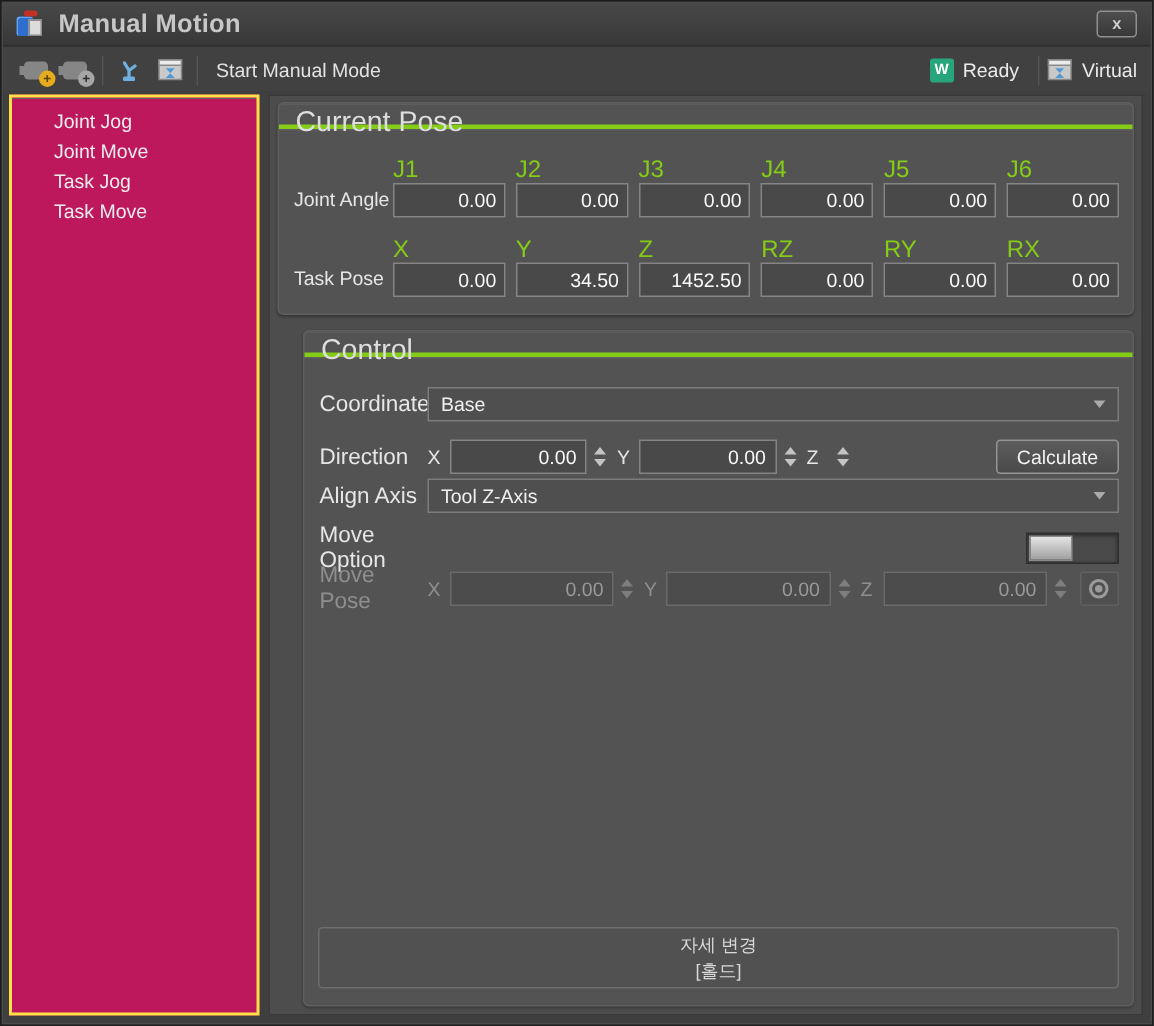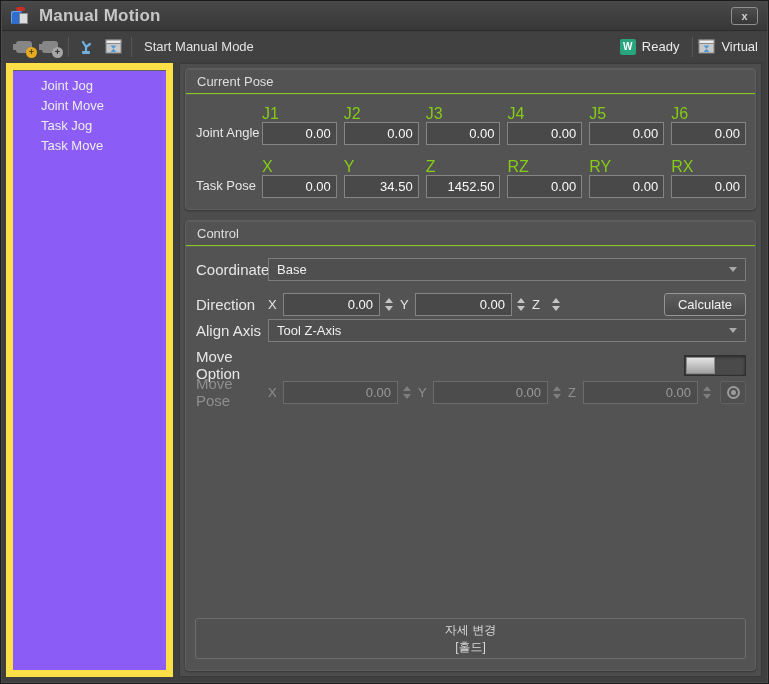--- a/index.html
+++ b/index.html
@@ -56,21 +56,21 @@
     width:16px; height:16px; border-radius:2px; background:#28a57c;
     color:#fff; font-size:10px; font-weight:bold;
     display:flex; align-items:center; justify-content:center; margin-right:6px;
   }
   .status-label { font-size:13px; color:#eaeaea; }
   .win-glyph { margin-right:6px; display:flex; }
 
   
   .sidebar {
     position:absolute; left:5px; top:62px; width:167px; bottom:6px;
-    background:#8b5cf6; border:7px solid #fde047;
+    background:#be185d; border:2px solid #fde047;
     box-shadow: inset 0 1px 0 #616161;
     padding-top:6px;
   }
   .side-item {
     position:relative; height:20px; line-height:20px;
     padding-left:28px; font-size:13px; color:#ededed; cursor:default;
   }
   .side-item.active { font-weight:bold; color:#ffffff; }
   .red-outline {
     position:absolute; left:12px; right:22px; top:-2px; bottom:-1px;
@@ -81,25 +81,25 @@
   .content {
     position:absolute; left:178px; right:6px; top:62px; bottom:6px;
     background:#4d4d4d; border:1px solid #393939;
   }
   .groupbox {
     position:absolute; left:5px; right:5px;
     background:#535353; border:1px solid #5f5f5f; border-radius:4px;
     box-shadow: 0 1px 2px rgba(0,0,0,.3), inset 0 1px 0 #5d5d5d;
   }
   .gb-current { top:4px; height:142px; }
-  .gb-control { top:156px; bottom:5px; }
+  .gb-control { top:156px; bottom:5px;margin-left:17px; }
   .gb-title {
-    height:25px; line-height:25px; padding-left:11px;
-    font-size:13px; color:#dedede;
-    border-bottom:1px solid #84cc16; box-shadow:0 1px 0 #5e5e5e;
+    height:17px; line-height:25px; padding-left:11px;
+    font-size:19px; color:#dedede;
+    border-bottom:3px solid #84cc16; box-shadow:0 1px 0 #5e5e5e;
   }
 
   
   .pose-row { position:absolute; left:10px; right:9px; display:flex; align-items:center; }
   .row-joint { top:36px; } .row-task { top:89px; }
   .pose-label { width:66px; flex-shrink:0; font-size:13px; color:#e6e6e6; padding-top:14px; }
   .pose-cols { flex:1; display:flex; gap:7px; }
   .pose-col { flex:1; min-width:0; }
   .col-name { font-size:16px; color:#84cc16; height:17px; }
   .col-field {

